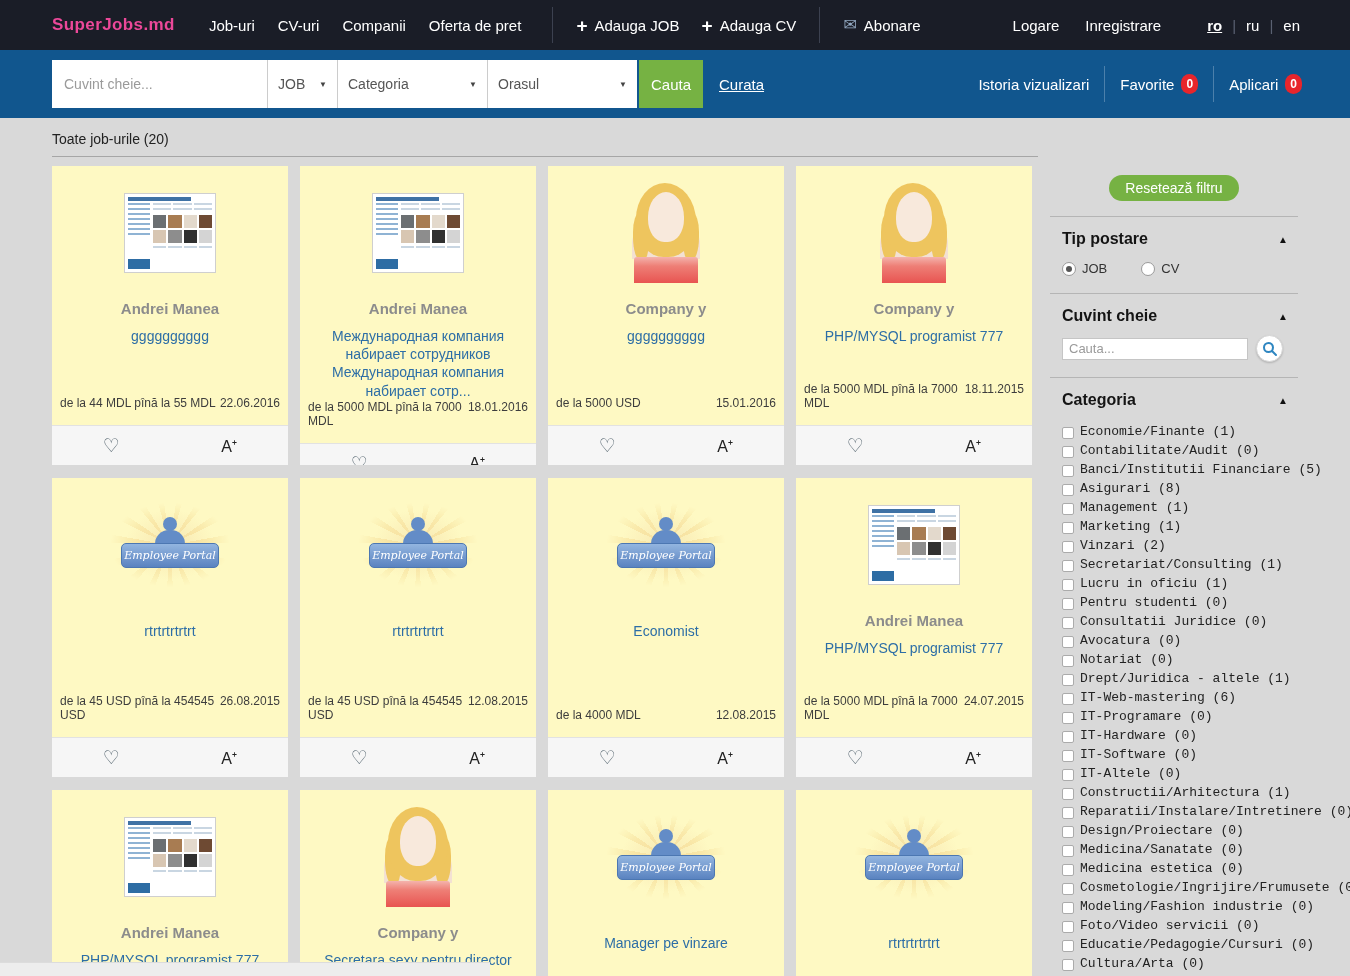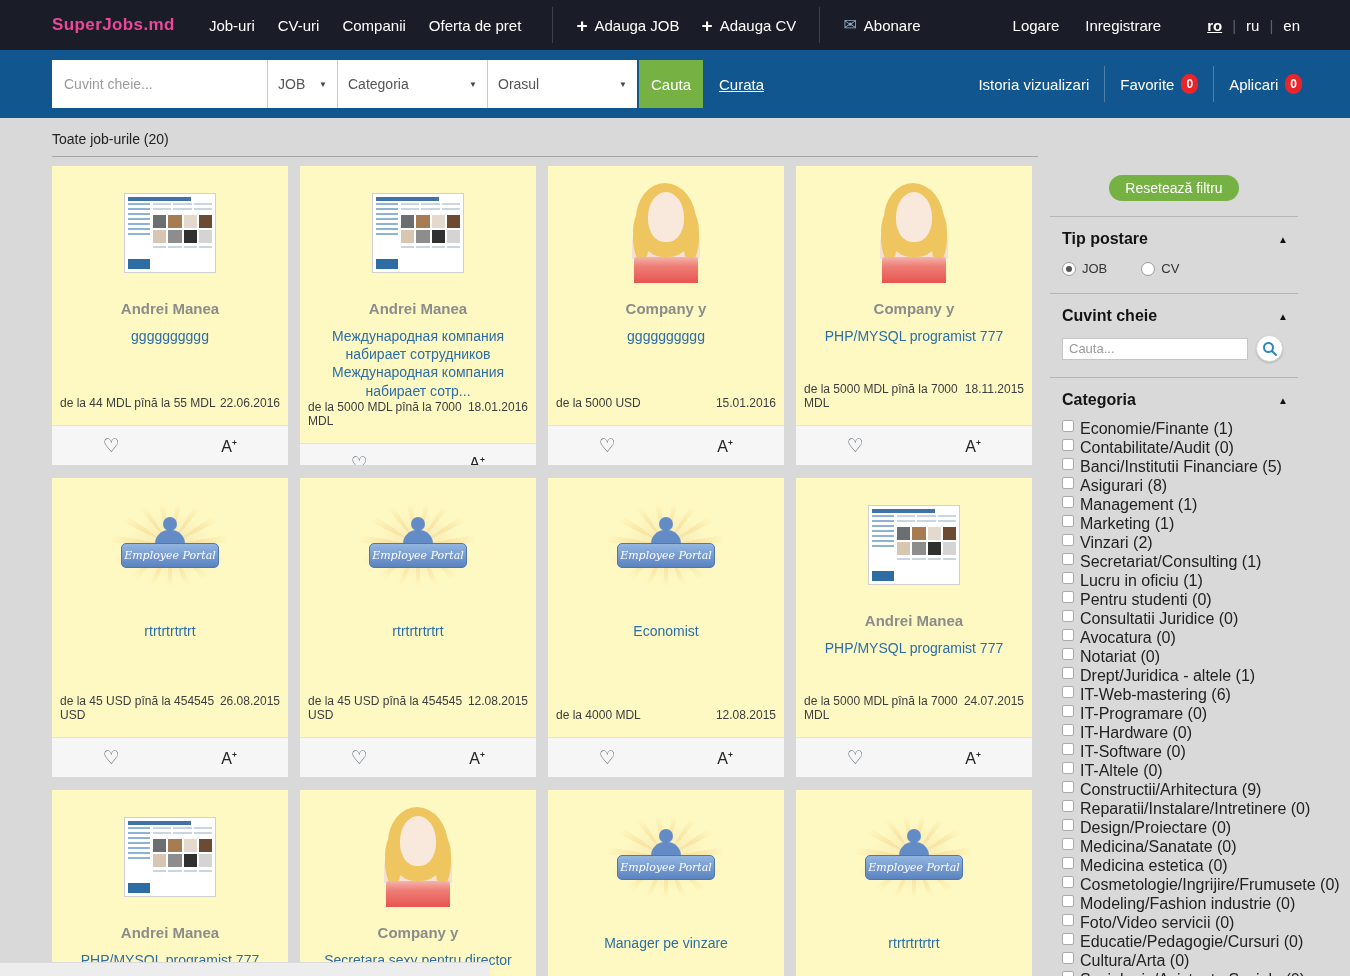--- a/index.html
+++ b/index.html
@@ -127,22 +127,22 @@
            display:inline-block; margin-right:6px; position:relative; }
   .radio.checked::after { content:""; position:absolute; inset:3px; border-radius:50%; background:#555; }
   .kw-row { display:flex; align-items:center; gap:8px; margin:10px 0 0 8px; }
   .kw-input { width:186px; height:22px; border:1px solid #c5c5c5; padding:0 6px; font-size:13px;
               color:#333; background:#fff; outline:none; }
   .kw-input::placeholder { color:#9a9a9a; }
   .kw-btn { width:27px; height:27px; border-radius:50%; background:#fff; border:1px solid #d5d5d5;
             display:flex; align-items:center; justify-content:center; cursor:pointer;
             box-shadow:0 1px 2px rgba(0,0,0,.18); }
   .cat-list { margin-top:11px; }
-  .cat { display:flex; align-items:flex-start; height:19px; font-size:16px; color:#222;
-         padding-left:8px; cursor:pointer; }
+  .cat { display:flex; align-items:flex-end; height:19px; font-size:13px; color:#222;
+         padding-left:8px; cursor:pointer;font-family:Liberation Mono, monospace; }
   .cb { width:12px; height:12px; background:#fff; border:1px solid #ababab; border-radius:2px;
         margin-right:6px; flex:none; }
   .cat-label { white-space:nowrap; }
 
   .hscrollbar { position:absolute; left:0; bottom:0; width:490px; height:14px; background:#ededed;
                 border-top:1px solid #dcdcdc; z-index:5; }
 </style>
 </head>
 <body>
 
@@ -745,21 +745,21 @@
     <span class="cat-label">IT-Software (0)</span>
   </label>
 
   <label class="cat">
     <span class="cb"></span>
     <span class="cat-label">IT-Altele (0)</span>
   </label>
 
   <label class="cat">
     <span class="cb"></span>
-    <span class="cat-label">Constructii/Arhitectura (9)</span>
+    <span class="cat-label">Constructii/Arhitectura (1)</span>
   </label>
 
   <label class="cat">
     <span class="cb"></span>
     <span class="cat-label">Reparatii/Instalare/Intretinere (0)</span>
   </label>
 
   <label class="cat">
     <span class="cb"></span>
     <span class="cat-label">Design/Proiectare (0)</span>

